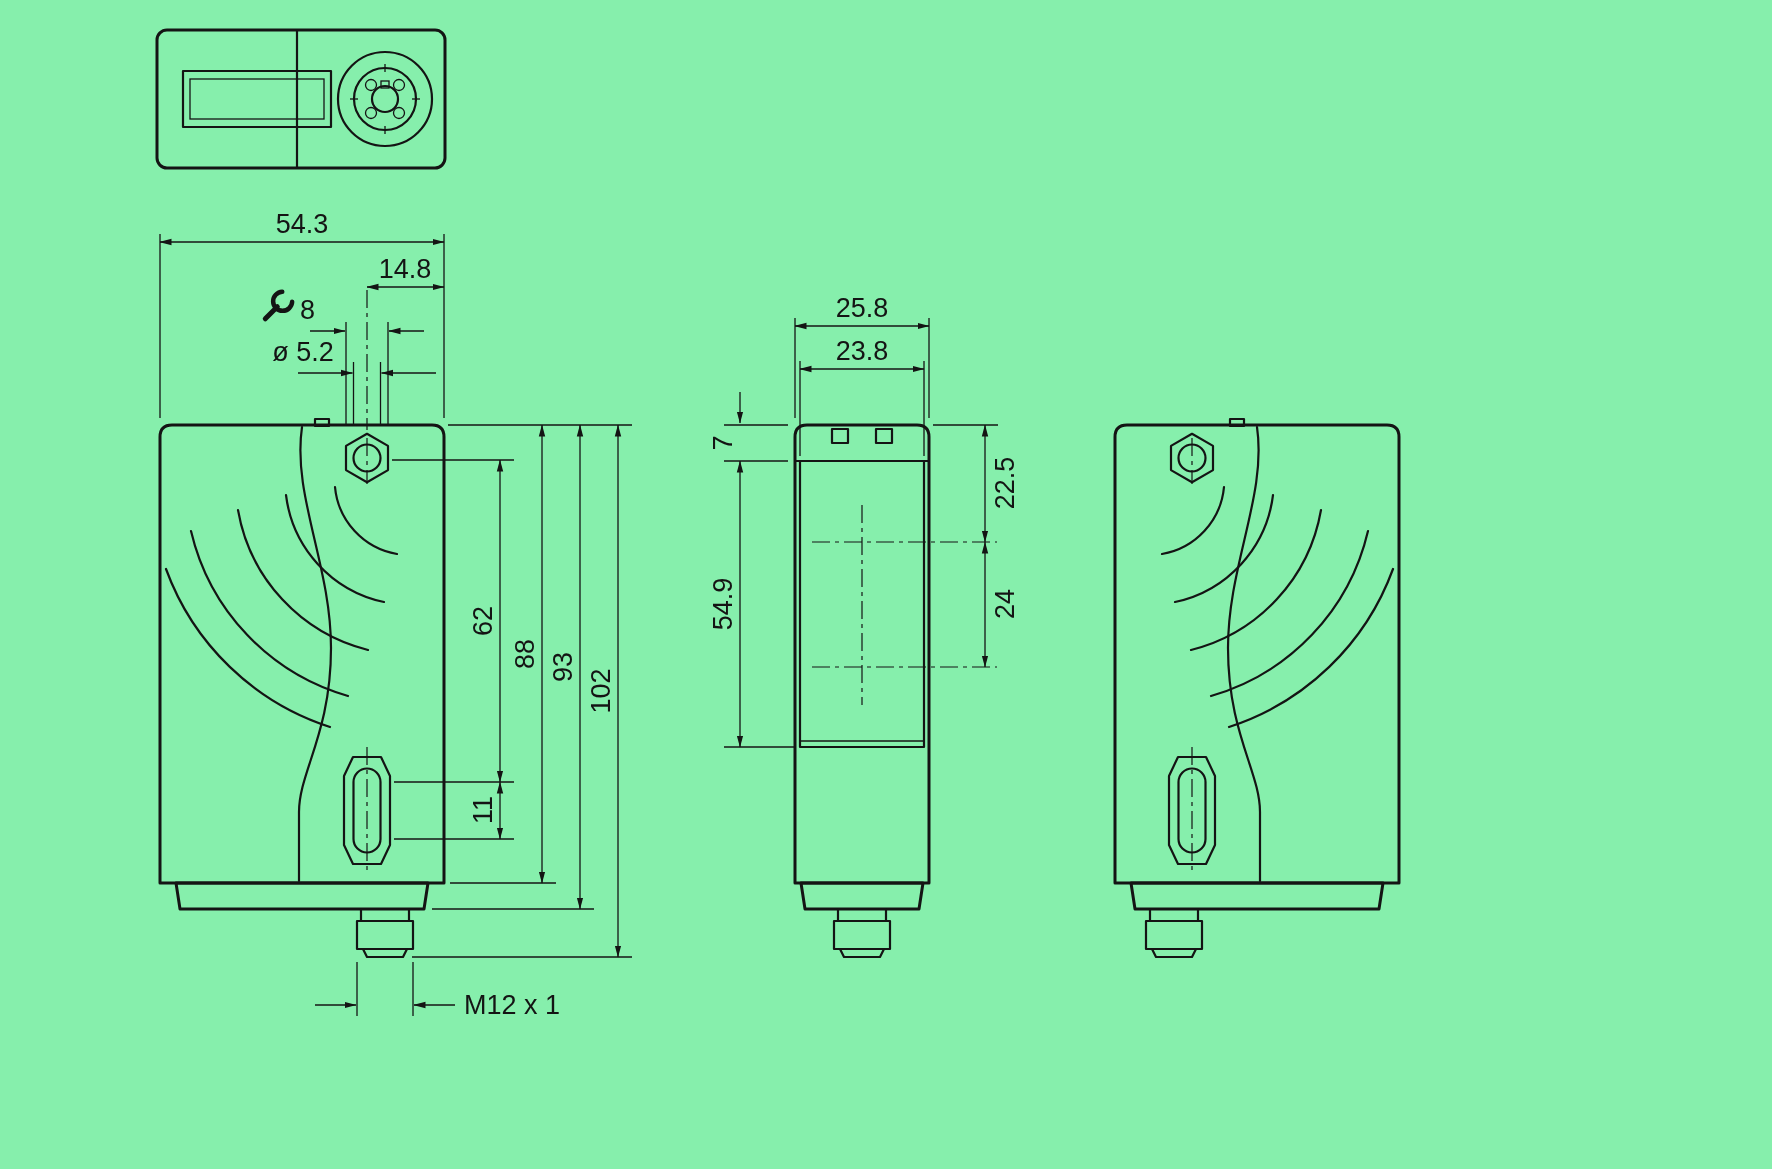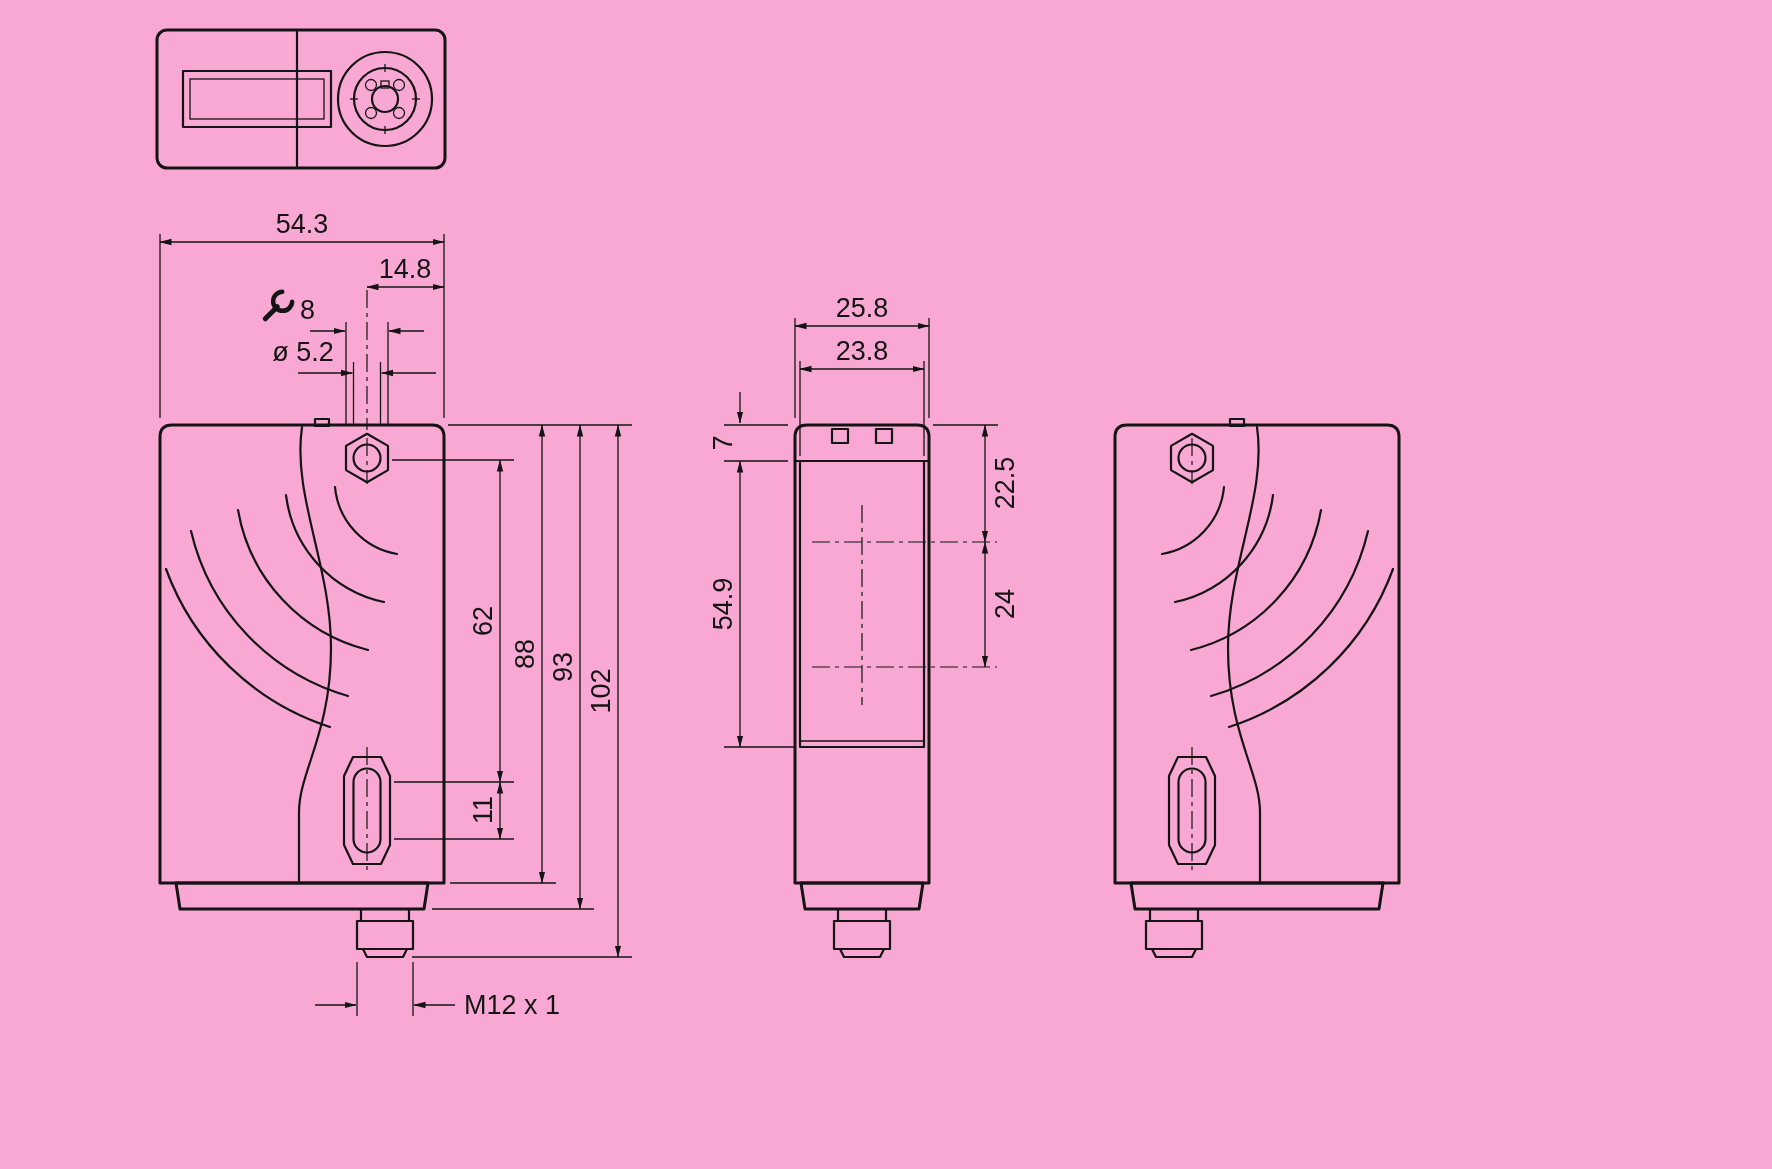--- a/index.html
+++ b/index.html
@@ -1,16 +1,16 @@
 <!DOCTYPE html>
 <html><head>
 <meta charset="utf-8">
 <style>
   html,body{margin:0;padding:0;background:#ffffff;}
-  .stage{width:1772px;height:1169px;position:relative;background:#f9a8d4;}
+  .stage{width:1772px;height:1169px;position:relative;background:#86efac;}
   svg{display:block;}
   .outline{stroke:#141414;stroke-width:3;fill:none;stroke-linejoin:round;stroke-linecap:round;}
   .outline2{stroke:#141414;stroke-width:2.2;fill:none;stroke-linejoin:round;stroke-linecap:round;}
   .thinln{stroke:#141414;stroke-width:1.3;fill:none;}
   .dimln{stroke:#141414;stroke-width:1.3;fill:none;}
   .cl{stroke:#141414;stroke-width:1.2;fill:none;stroke-dasharray:18 5 4 5;}
   text{font-family:"Liberation Sans","DejaVu Sans",sans-serif;font-size:27px;fill:#141414;}
 </style>
 </head>
 <body>

